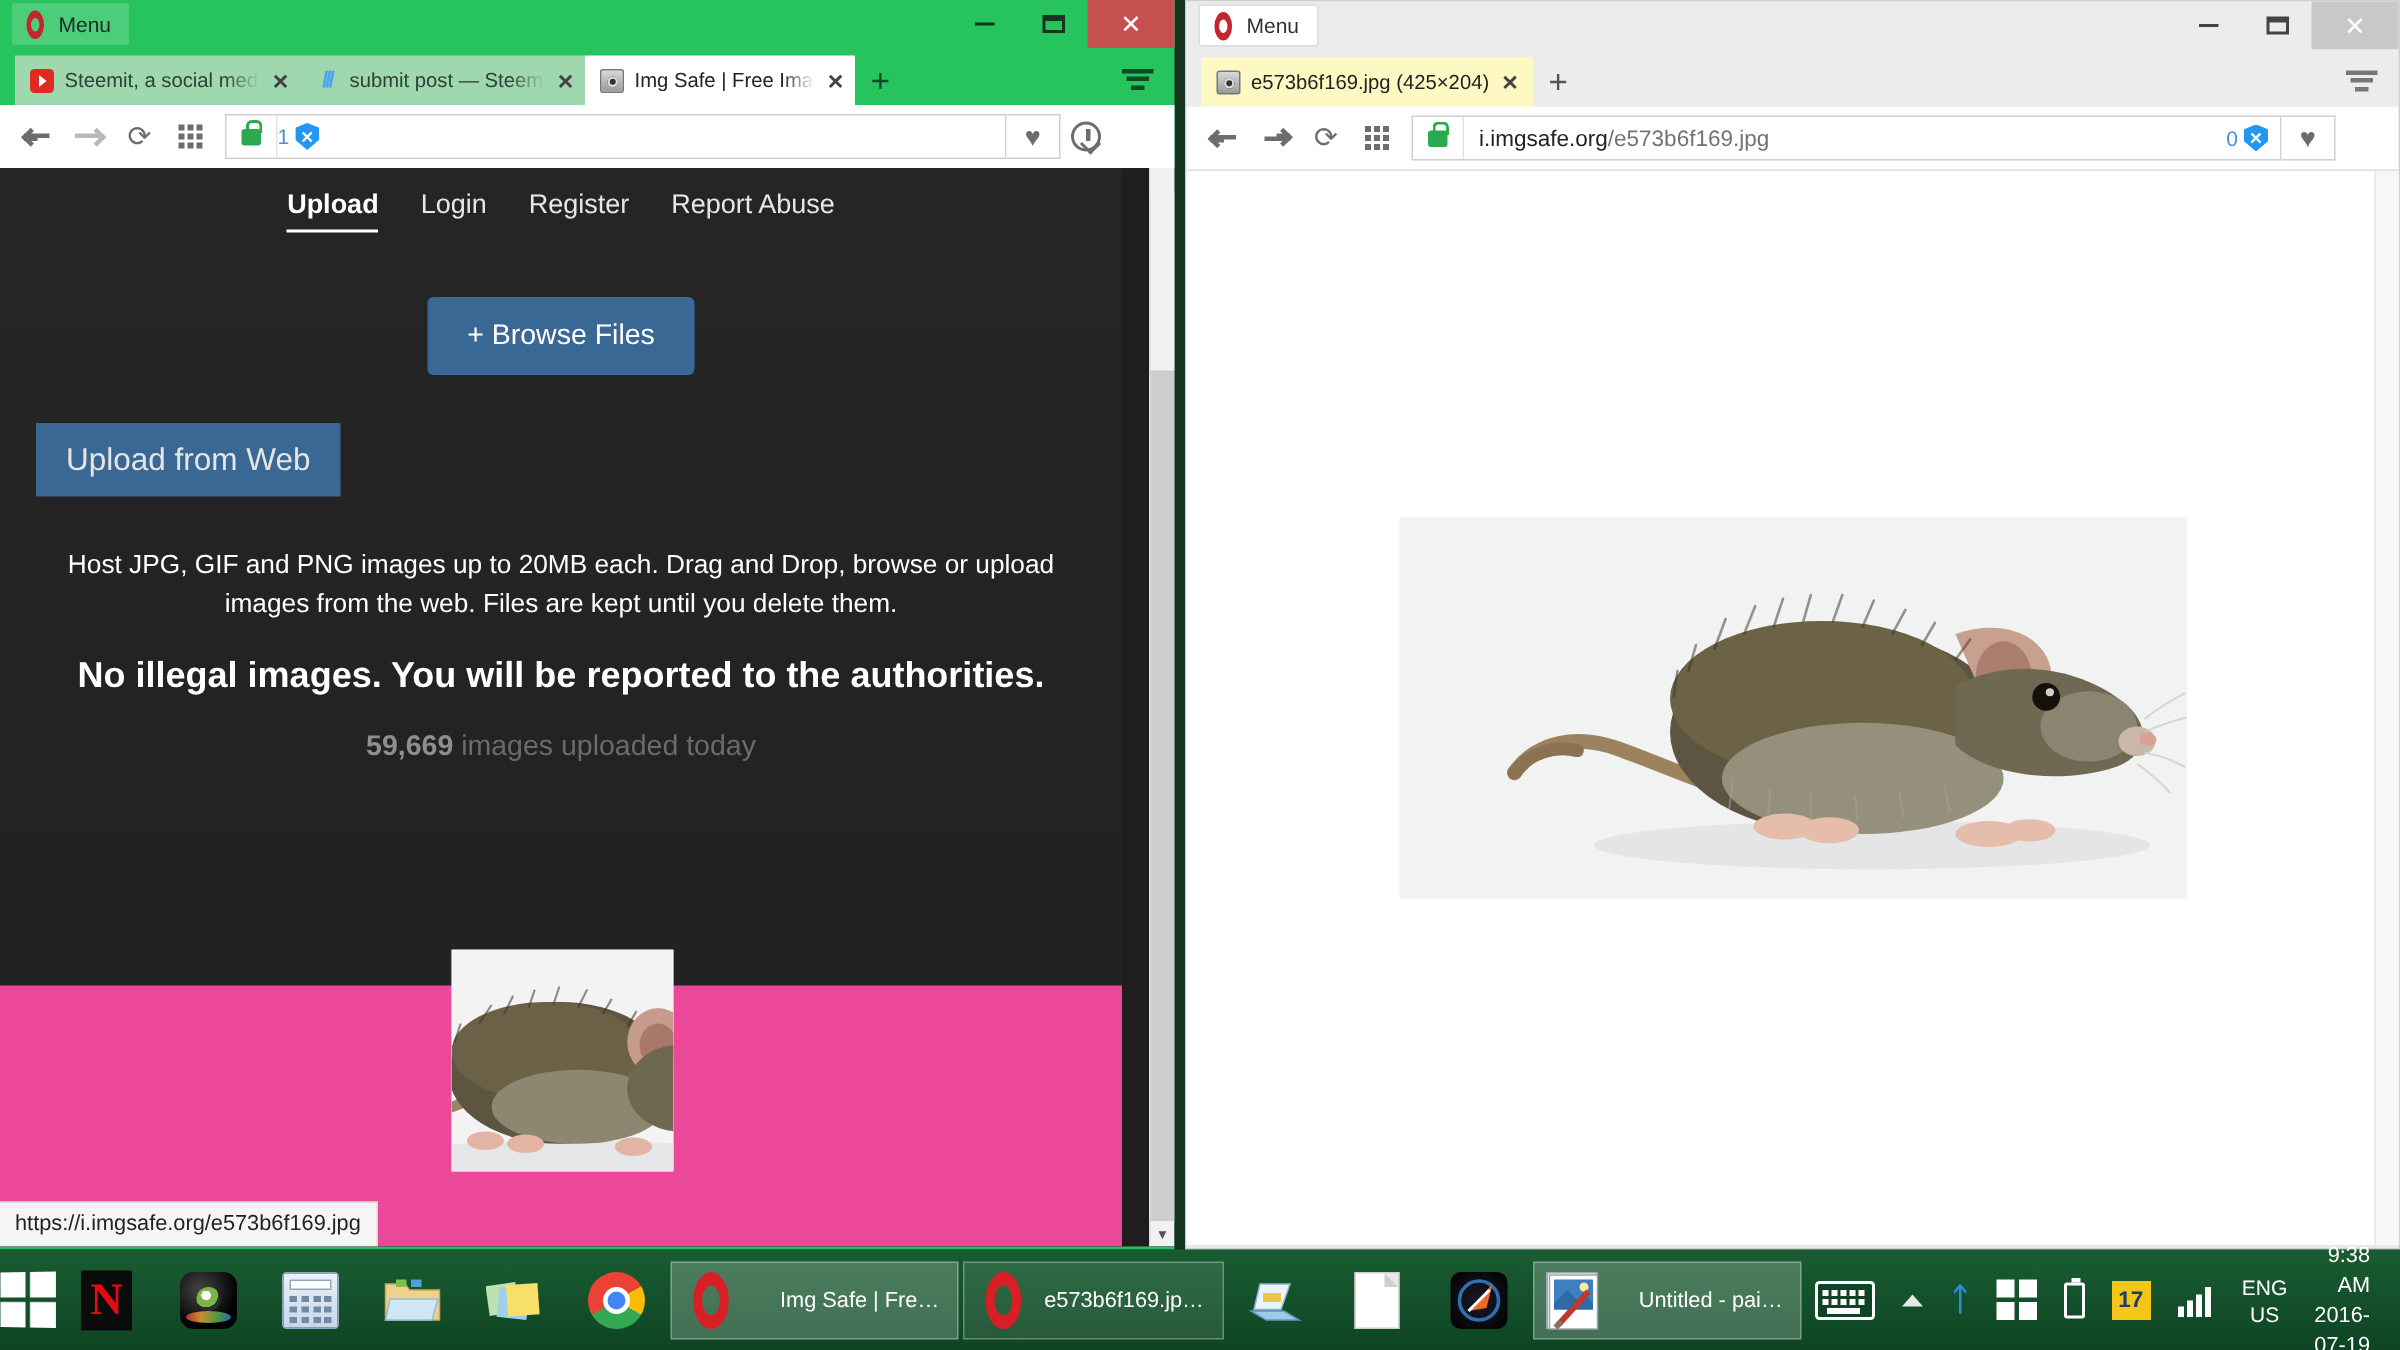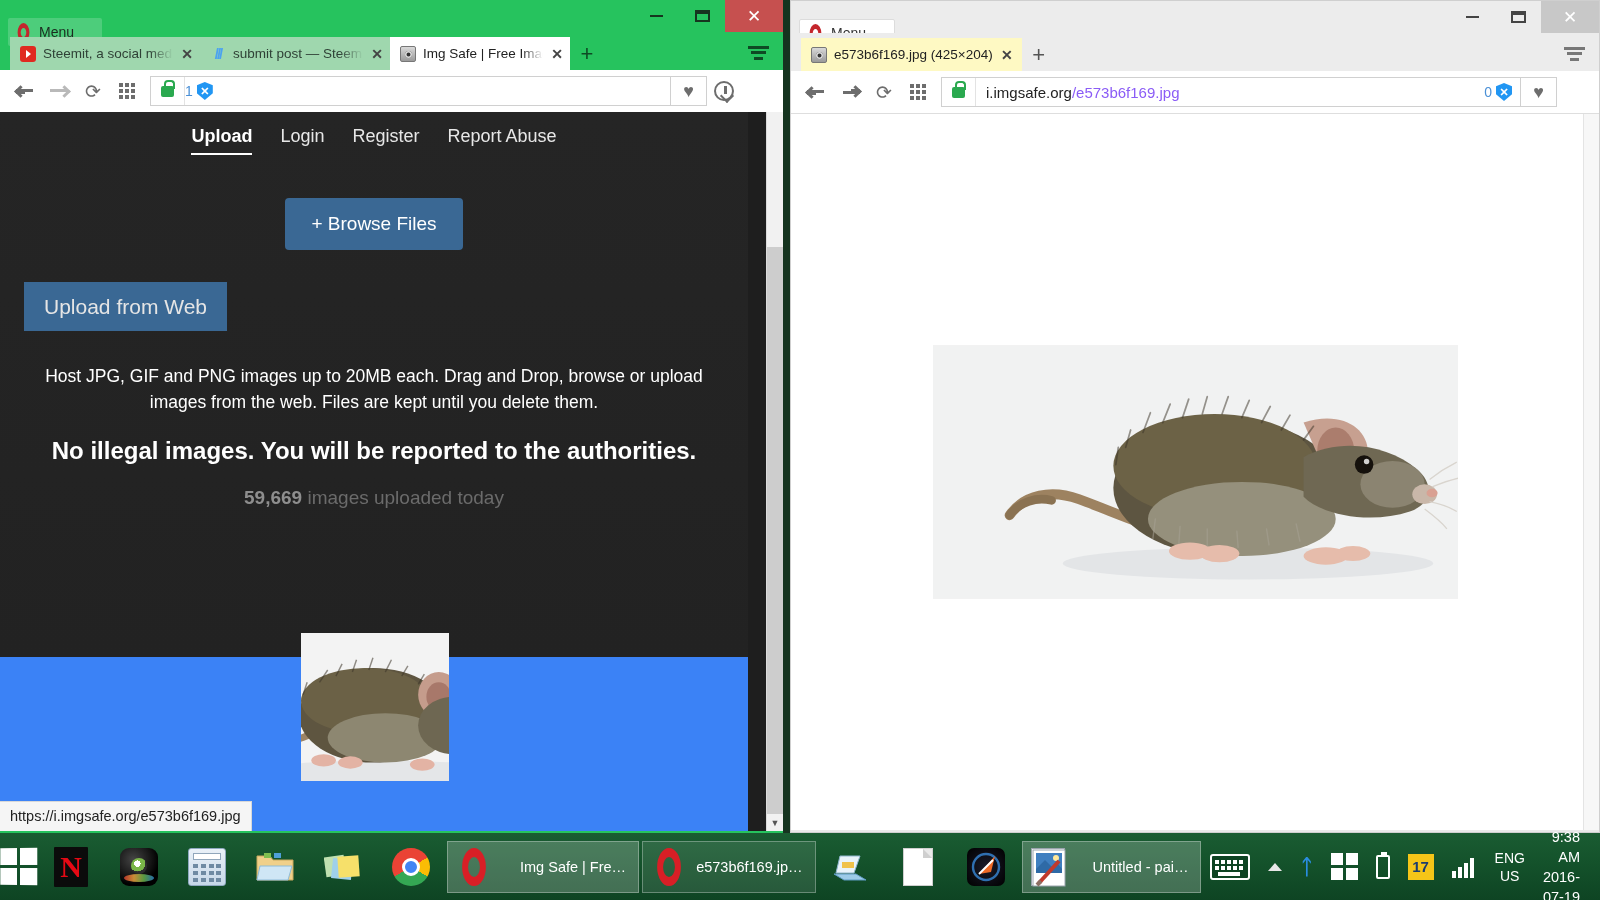--- a/index.html
+++ b/index.html
@@ -18,23 +18,23 @@
 
   
   #win-left {
     left:0; top:0; width:783px; height:833px;
     background:#26c35e;
   }
   #win-left .titlebar {
     height:32px; background:#26c35e; position:relative;
   }
   .opera-menu-btn {
-    position:absolute; left:8px; top:18px; height:28px;
+    position:absolute; left:8px; top:2px; height:28px;
     display:flex; align-items:center; gap:6px;
-    padding:0 28px 0 6px; background:rgba(255,255,255,.18);
+    padding:0 12px 0 6px; background:rgba(255,255,255,.18);
     border-radius:2px; cursor:pointer;
   }
   .opera-o { width:19px; height:19px; position:relative; }
   .opera-o::before{
     content:""; position:absolute; inset:0;
     border-radius:50%; border:5px solid #c4262c;
     transform:scaleX(.62);
   }
   .opera-menu-btn .lbl { color:#1d2b20; font-size:14px; }
 
@@ -107,21 +107,21 @@
   .grid-ic s { background:#6d6d6d; display:block; }
 
   .urlbar { flex:1; height:30px; border:1px solid #d0d0d0; background:#fff;
     display:flex; align-items:center; margin:0 6px; }
   .lockbox { width:34px; display:flex; align-items:center; justify-content:center;
     border-right:1px solid #e3e3e3; height:100%; }
   .lock { width:13px; height:11px; background:#2aa94f; border-radius:2px; position:relative; }
   .lock::before{ content:""; position:absolute; left:3px; top:-6px; width:7px; height:7px;
     border:2.2px solid #2aa94f; border-bottom:none; border-radius:4px 4px 0 0;}
   .urltext { flex:1; padding:0 10px; font-size:15px; color:#222; white-space:nowrap; overflow:hidden;}
-  .urltext .dim { color:#8b5cf6; }
+  .urltext .dim { color:#737373; }
   .blockcount { display:flex; align-items:center; gap:4px; padding-right:8px; font-size:14px; color:#4b90d6;}
   .shield { width:16px; height:18px; background:#2196f3; color:#fff; font-size:11px;
     font-weight:700; display:flex; align-items:center; justify-content:center;
     clip-path:polygon(50% 0,100% 18%,100% 62%,50% 100%,0 62%,0 18%); }
   .heartbtn { width:36px; height:30px; border:1px solid #d0d0d0; border-left:none;
     display:flex; align-items:center; justify-content:center; color:#6d6d6d; font-size:18px;
     margin-left:-6px; cursor:pointer; background:#fff; }
   .dl-ic { width:20px; height:20px; border:2px solid #6d6d6d; border-radius:50%; position:relative;}
   .dl-ic::before{ content:""; position:absolute; left:8px; top:3px; width:2.5px; height:8px; background:#6d6d6d;}
   .dl-ic::after{ content:""; position:absolute; left:5.5px; top:8px; width:8px; height:8px;
@@ -153,21 +153,21 @@
   .weburl-input { flex:1; background:#fff; border:none; font-size:16.5px; padding:0 16px;
      color:#999; font-family:"Liberation Sans",sans-serif; }
   .weburl-btn { background:#3a6894; color:#e5e5e5; font-size:21px; display:flex; align-items:center;
      padding:0 20px; cursor:pointer; white-space:nowrap;}
   .blurb { color:#fff; text-align:center; font-size:17.5px; line-height:26px; margin:32px auto 0;
      width:680px; }
   .blurb-strong { color:#fff; text-align:center; font-size:24px; font-weight:700; margin-top:22px;}
   .counter { text-align:center; margin-top:22px; font-size:19px; color:#6b6b6b; }
   .counter b { color:#8e8e8e; font-weight:700; }
 
-  .lower-dark { background:#3b82f6; height:174px; width:748px; position:relative; }
+  .lower-dark { background:#ec4899; height:174px; width:748px; position:relative; }
   .thumb { position:absolute; left:301px; top:-24px; width:148px; height:148px;
      background:#f4f4f4; overflow:hidden; }
   .statusurl { position:absolute; left:0; bottom:0; background:#f5f5f5; color:#222;
      font-size:14.5px; padding:6px 10px 7px; border:1px solid #d8d8d8; border-left:none;
      border-bottom:none; white-space:nowrap; z-index:5; }
 
   
   .vscroll { position:absolute; right:0; top:0; width:17px; height:100%; background:#f1f1f1;
      border-left:1px solid #dcdcdc; }
   .vscroll .sb-up,.vscroll .sb-dn { height:17px; display:flex; align-items:center;

